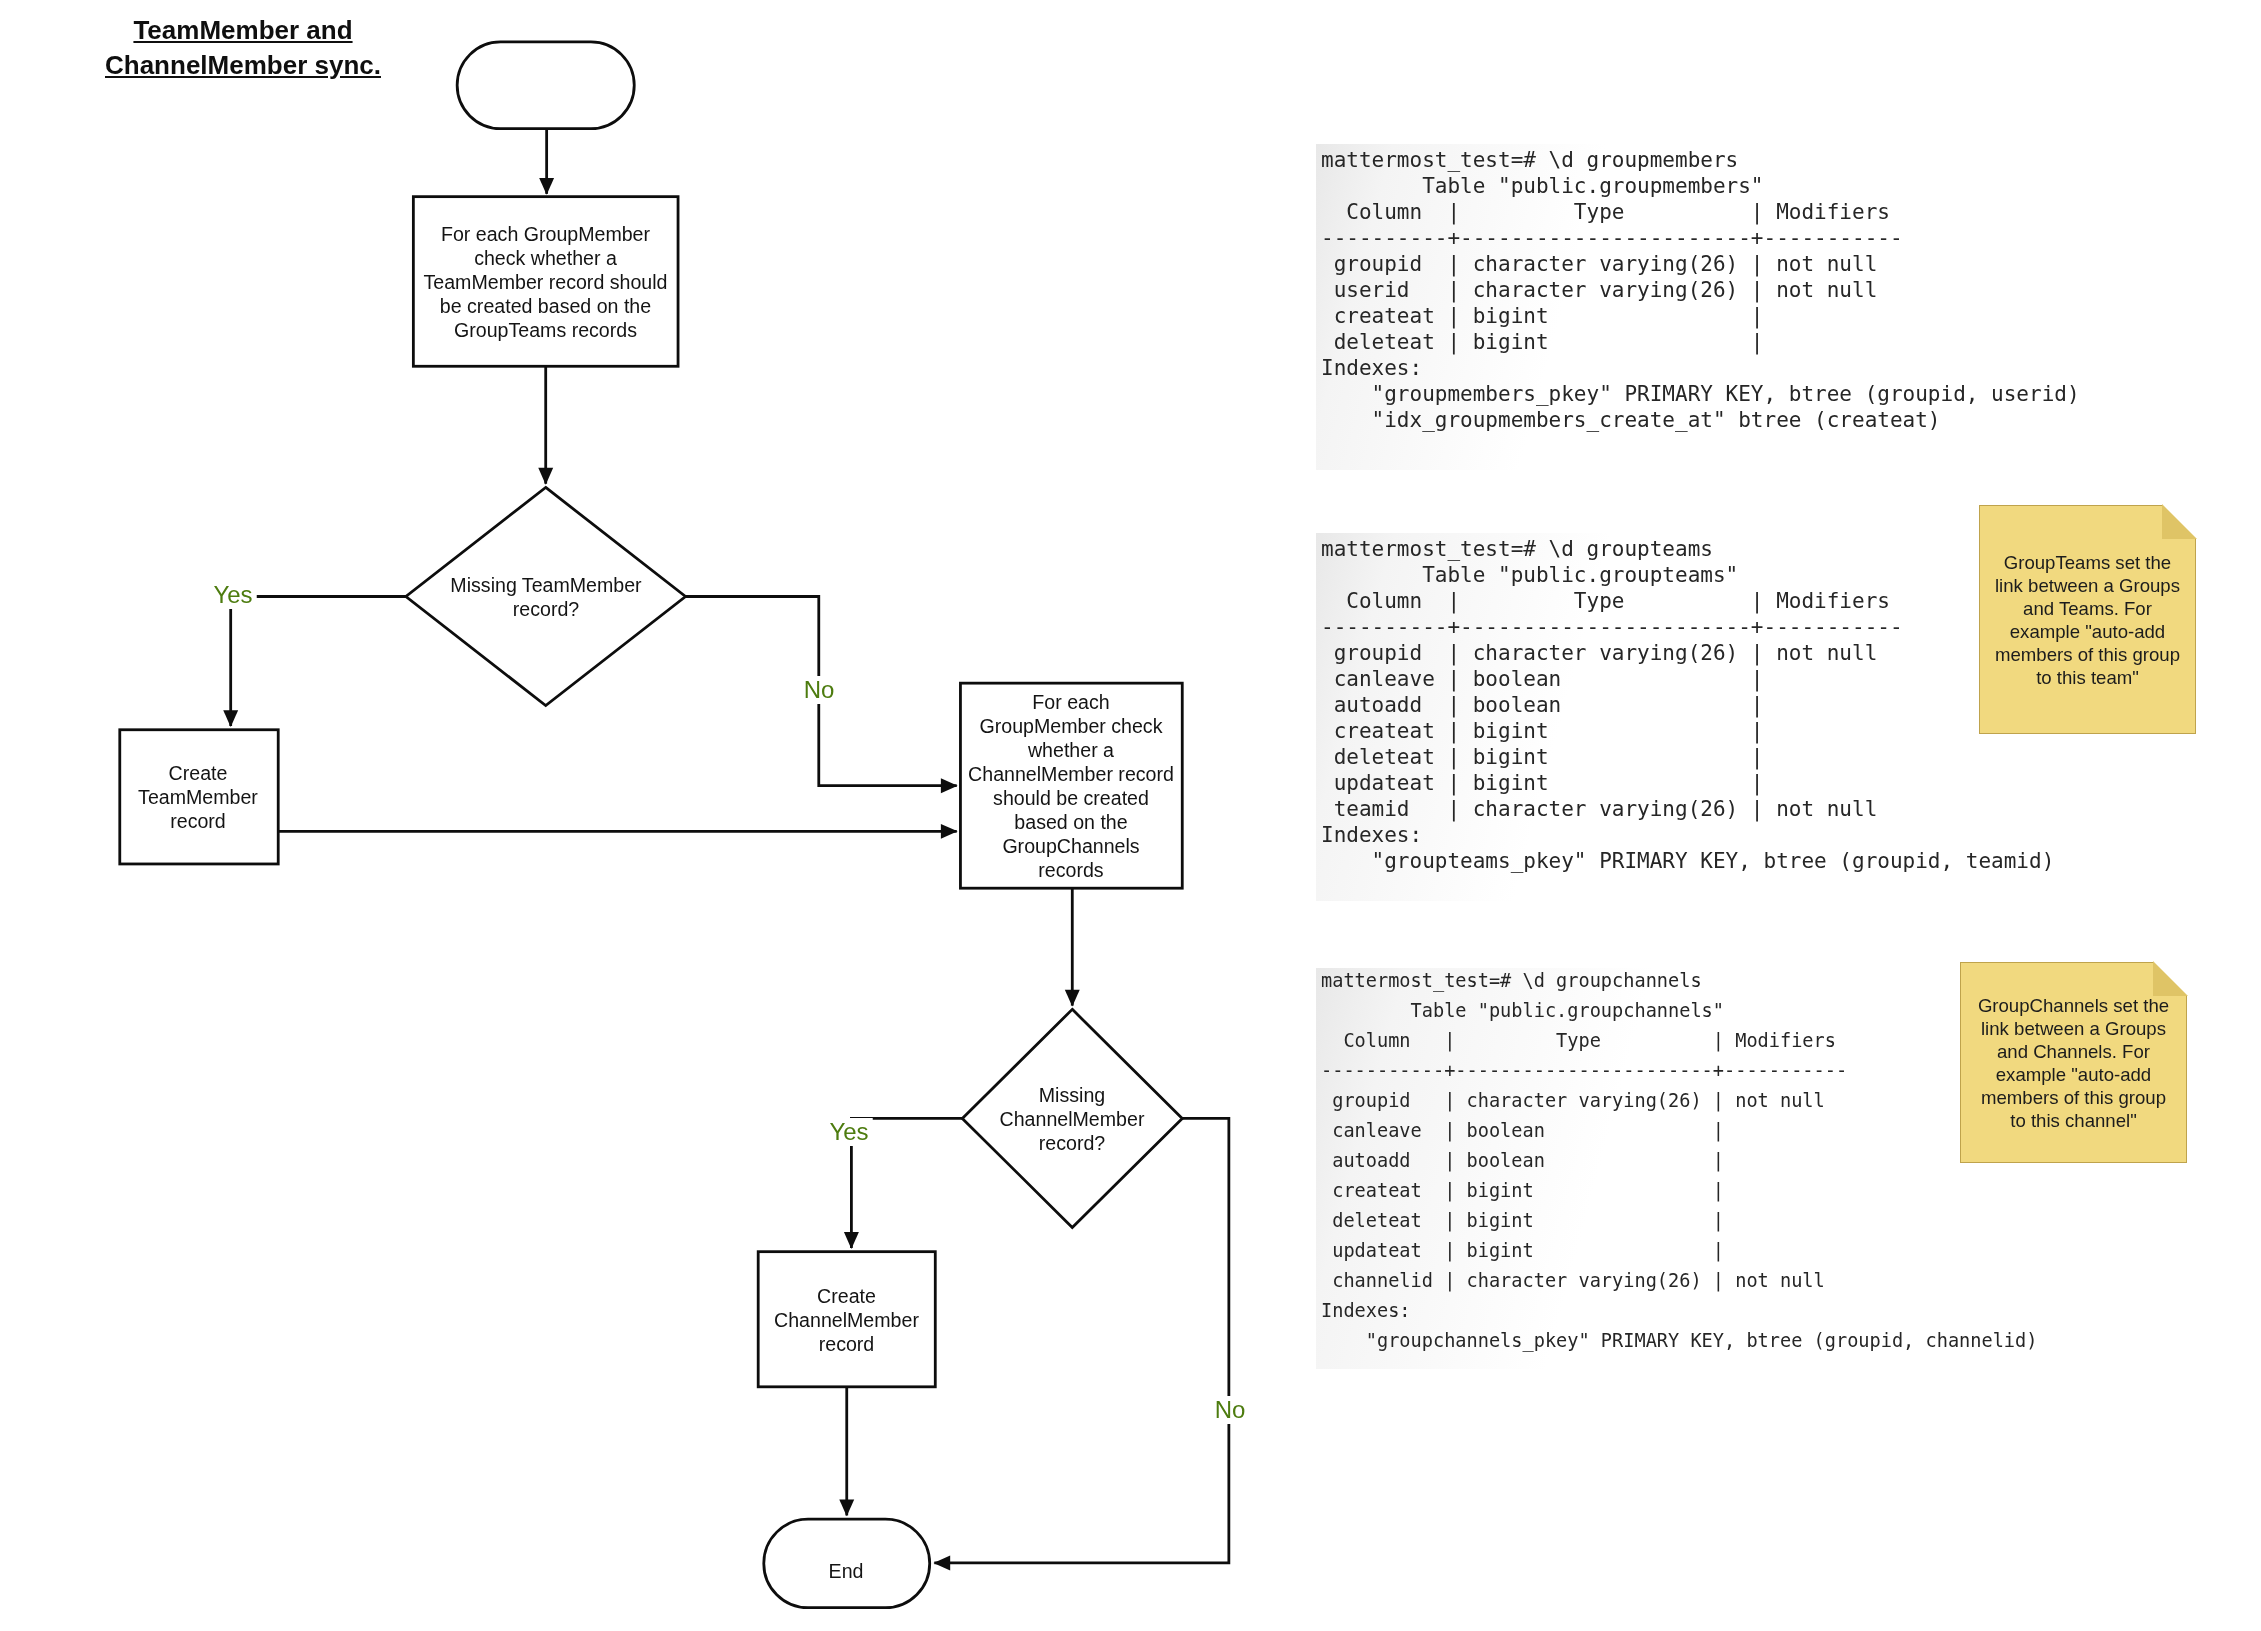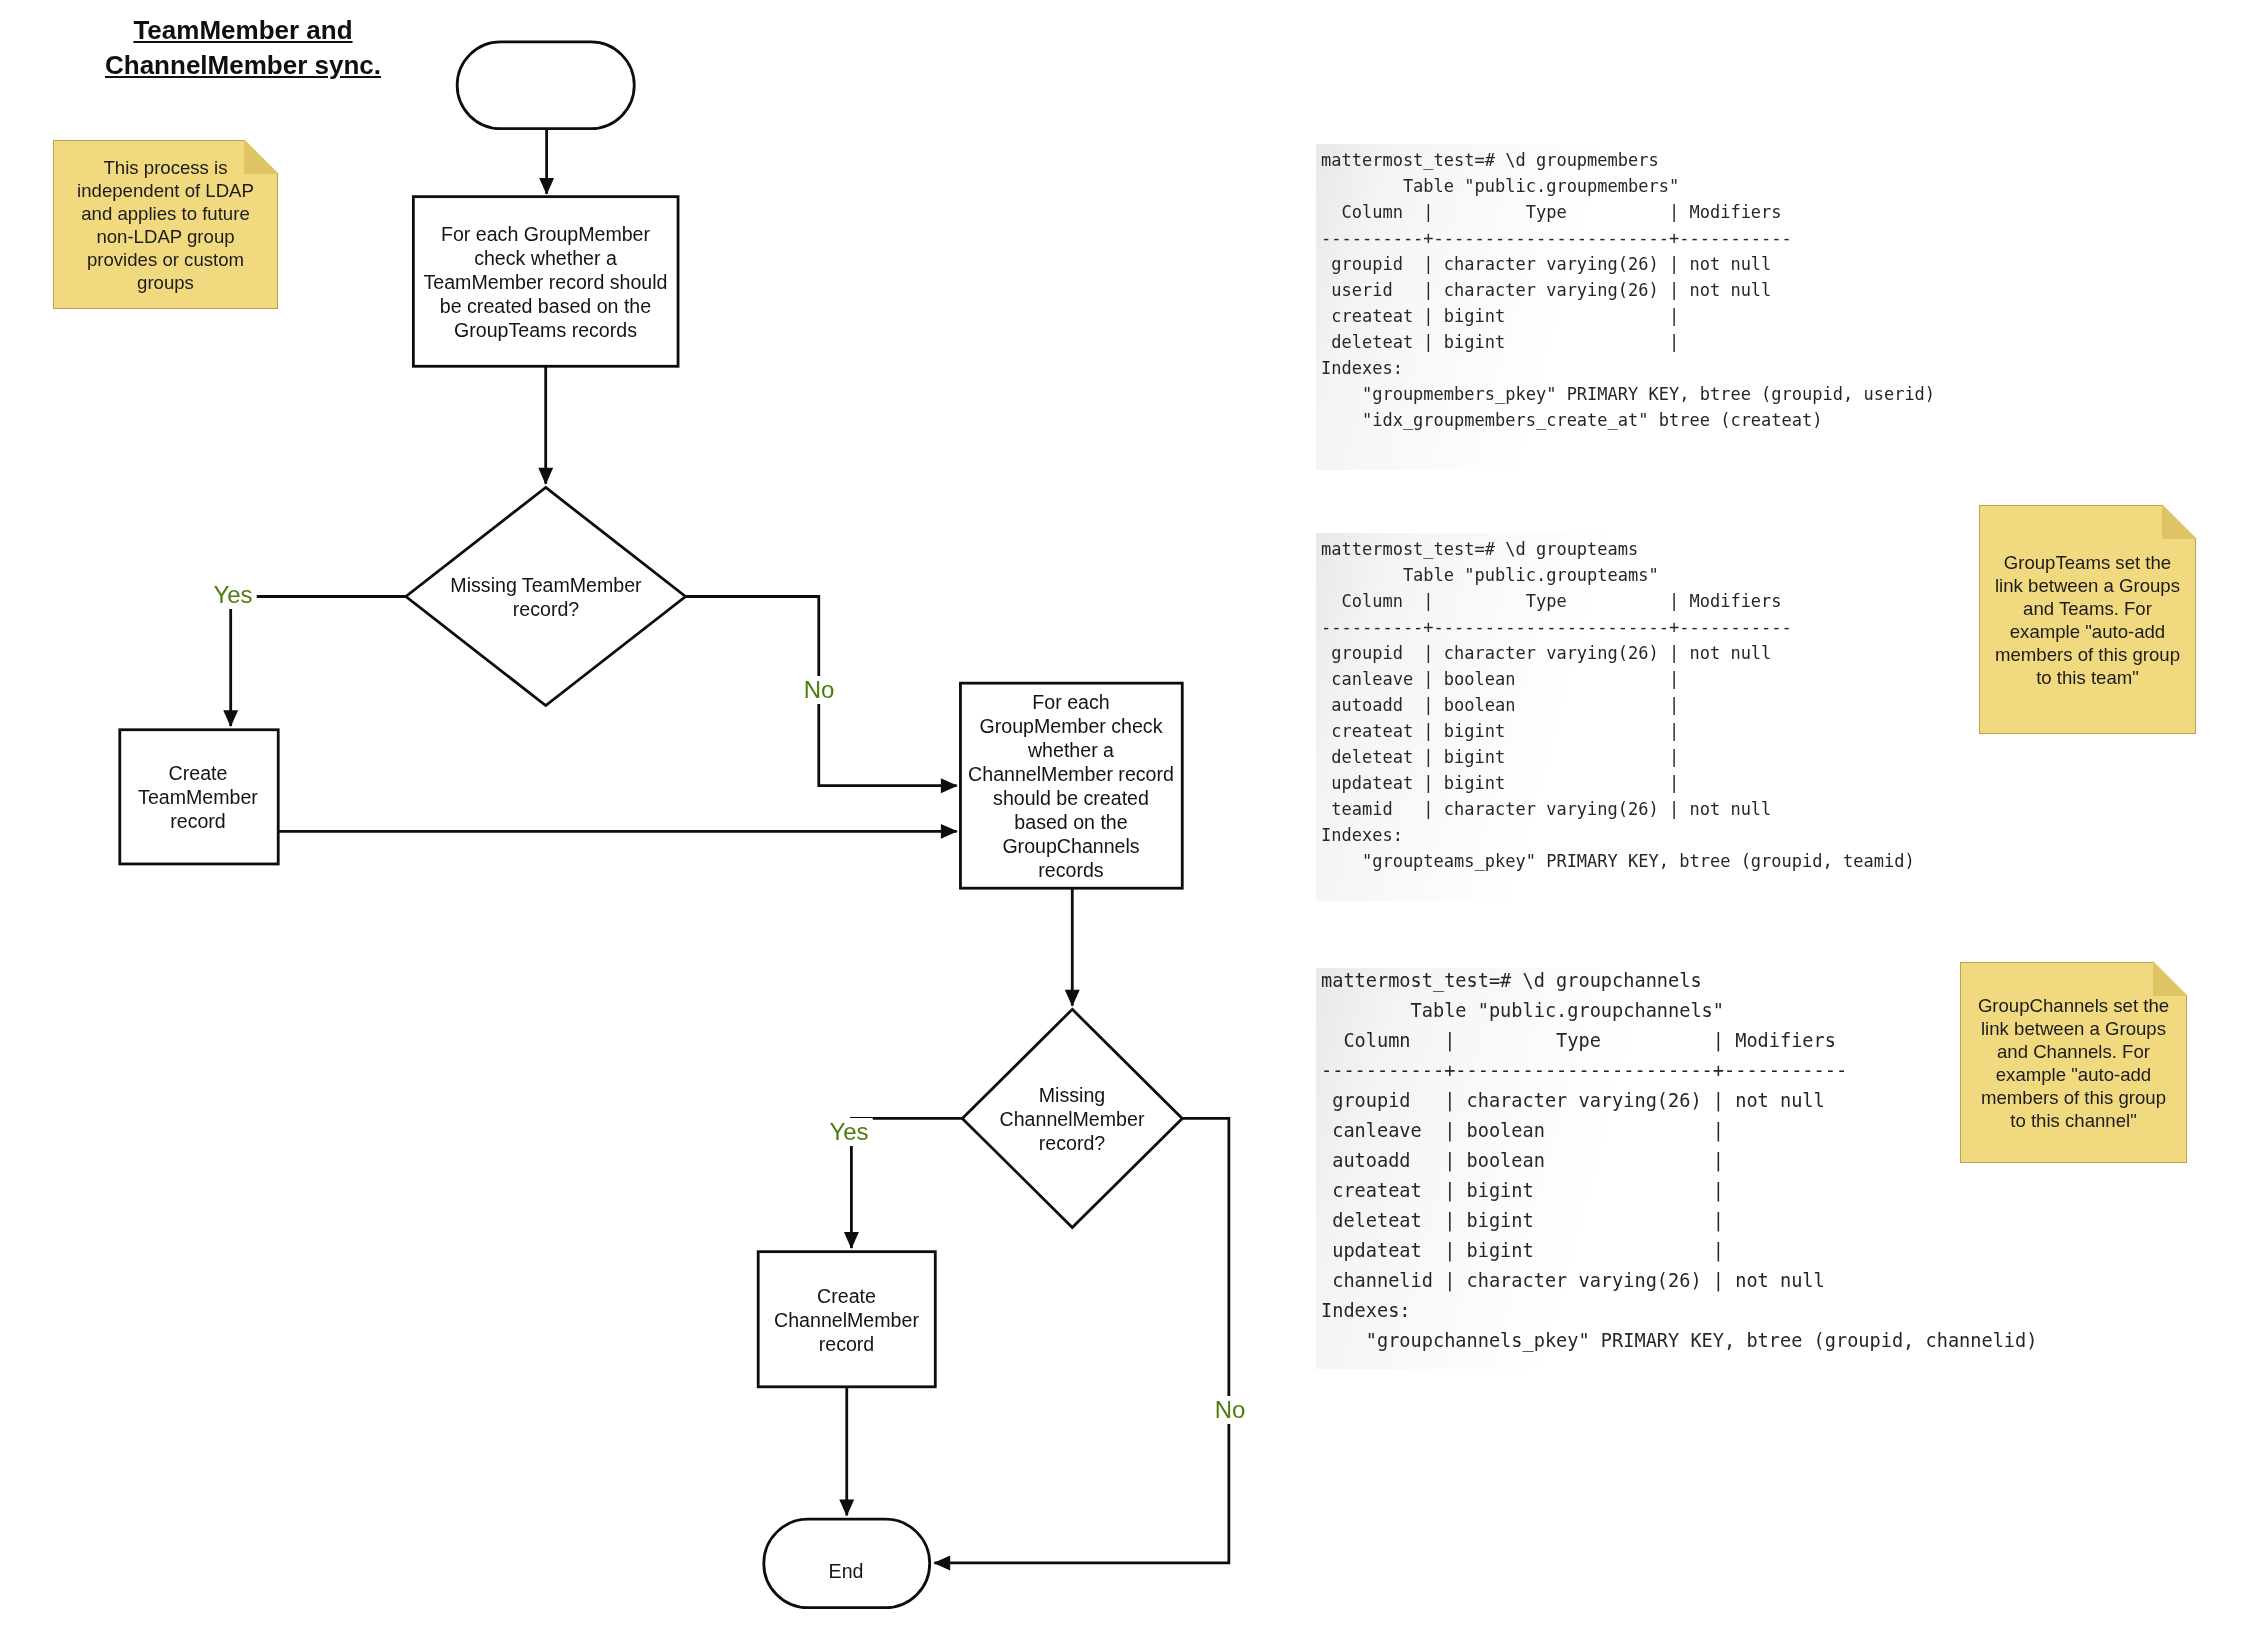--- a/index.html
+++ b/index.html
@@ -19,21 +19,21 @@
   .note{position:absolute;background:#f1d97f;border:1.9px solid #bfa34c;box-sizing:border-box;
     display:flex;align-items:center;justify-content:center;text-align:center;
     font-size:18.6px;line-height:23px;white-space:pre-line;color:#1c1c1c;padding:5.6px 3.7px;}
   .note::before{content:"";position:absolute;top:-1.9px;right:-1.9px;width:0;height:0;
     border-style:solid;border-width:0 35px 35px 0;
     border-color:transparent #ffffff #dfc466 transparent;}
 
   .term-bg{position:absolute;background:linear-gradient(105deg,#e8e8e8 0%,#f4f4f4 12%,#ffffff 45%);}
   pre.term{position:absolute;margin:0;font-family:"DejaVu Sans Mono",monospace;
     color:#262626;white-space:pre;}
-  pre.t12{font-size:17px;line-height:26px;}
+  pre.t12{font-size:21px;line-height:26px;}
   pre.t3{font-size:18.6px;line-height:30px;}
 </style>
 </head>
 <body>
 
 <div class="canvas">
 
   <svg class="wires" viewBox="0 0 2426 1750">
     <defs>
       <marker id="ah" viewBox="0 0 20 20" markerWidth="20" markerHeight="20" markerUnits="userSpaceOnUse" refX="18" refY="10" orient="auto">
@@ -92,26 +92,20 @@
   <div class="node-label" style="left:758px;top:1252px;width:177px;height:135px;">Create
 ChannelMember
 record</div>
   <div class="node-label" style="left:763px;top:1520px;width:166px;height:102px;">End</div>
 
   <div class="edge-label" style="left:233px;top:595px;">Yes</div>
   <div class="edge-label" style="left:819px;top:690px;">No</div>
   <div class="edge-label" style="left:849px;top:1132px;">Yes</div>
   <div class="edge-label" style="left:1230px;top:1410px;">No</div>
 
-  <div class="note" style="left:53px;top:140px;width:225px;height:169px;">This process is
-independent of LDAP
-and applies to future
-non-LDAP group
-provides or custom
-groups</div>
   <div class="note" style="left:1979px;top:505px;width:217px;height:229px;">GroupTeams set the
 link between a Groups
 and Teams. For
 example "auto-add
 members of this group
 to this team"</div>
   <div class="note" style="left:1960px;top:962px;width:227px;height:201px;">GroupChannels set the
 link between a Groups
 and Channels. For
 example "auto-add

